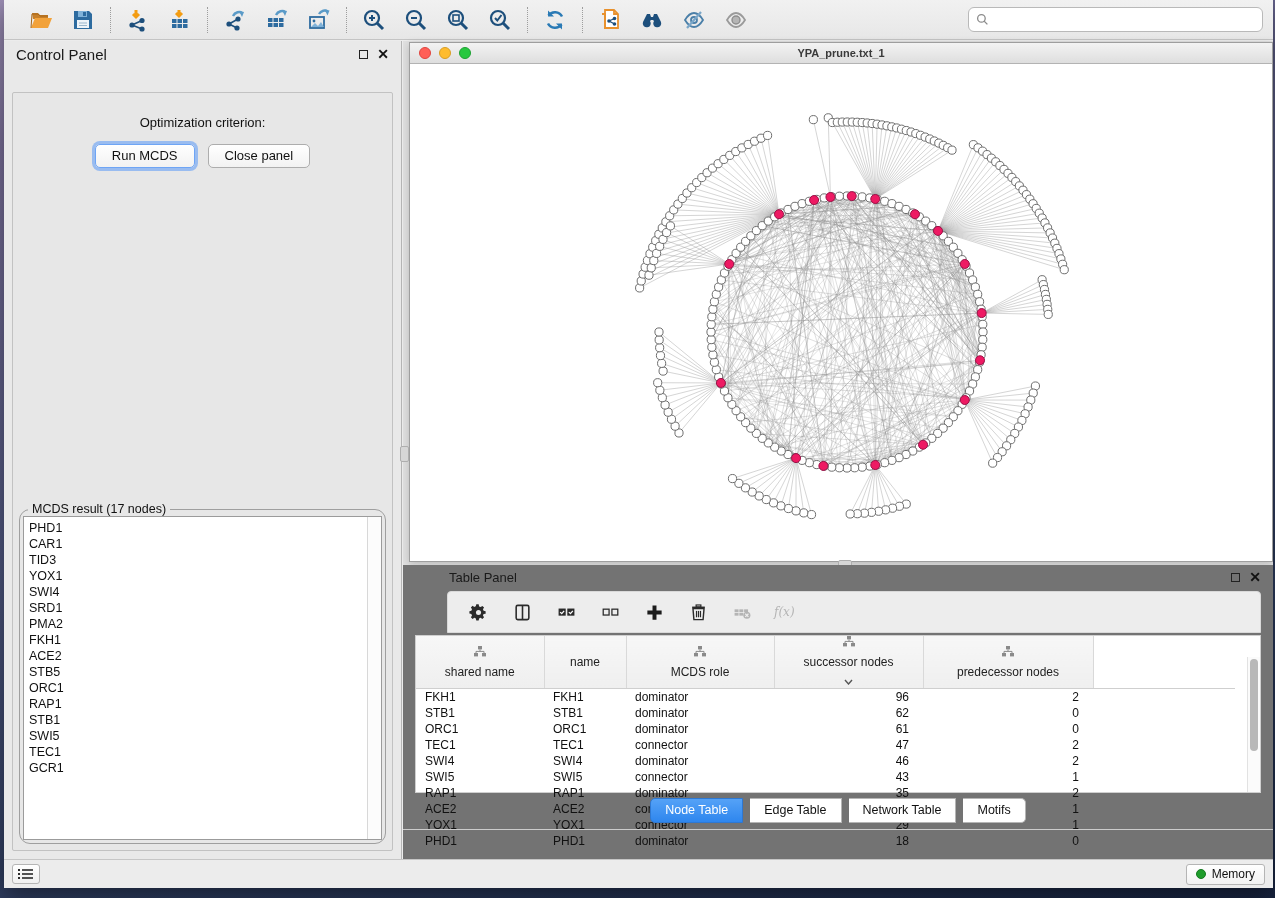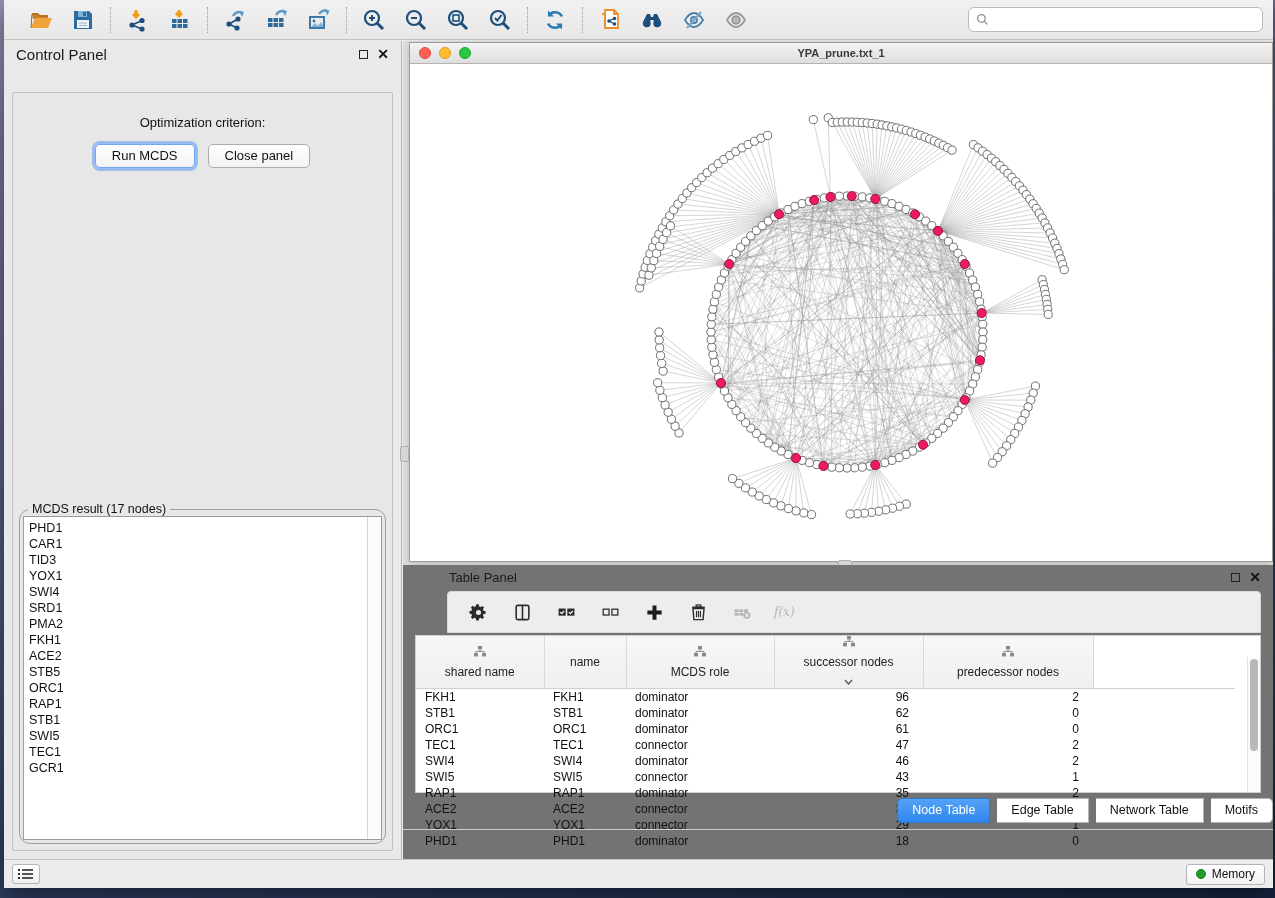--- a/index.html
+++ b/index.html
@@ -115,21 +115,21 @@
     border-bottom:1px solid #cfcfcf; font-weight:normal; color:#222; height:20px;
     font-size:12px; position:relative; padding:0 4px; white-space:nowrap; cursor:pointer; }
   .th-inner { display:flex; align-items:center; justify-content:center; gap:5px;flex-direction:column; }
   .datatable td { height:16px; padding:0 9px; color:#111; white-space:nowrap; overflow:hidden; cursor:default; }
   .datatable td.num { text-align:right; padding-right:14px; }
   .tbl-scroll { position:absolute; right:0; top:21px; bottom:0; width:13px; background:#fbfbfb;
     border-left:1px solid #e2e2e2; }
   .tbl-thumb { position:absolute; left:2px; top:2px; width:8px; height:92px;
     background:#b8b8b8; border-radius:4px; cursor:pointer; }
 
-  .tp-tabs { position:absolute; left:0; right:0; bottom:36px; display:flex; justify-content:flex-end;gap:7px; }
+  .tp-tabs { position:absolute; left:0; right:0; bottom:36px; display:flex; justify-content:center;gap:7px; }
   .tp-tab { font-size:12.5px; padding:4px 14px 5px; background:#fff; border:1px solid #b5b5b5;
     color:#111; cursor:pointer; border-left:none; }
   .tp-tab:first-child { border-left:1px solid #b5b5b5; border-radius:5px 0 0 5px; }
   .tp-tab:last-child { border-radius:0 5px 5px 0; }
   .tp-tab.active { background:linear-gradient(#55a2f7,#2e86ee); color:#fff; border-color:#2e78d2; }
   .tp-bottomline { position:absolute; left:0; right:0; bottom:29px; border-top:1px solid #cccccc; }
 
   
   .statusbar { position:absolute; left:0; right:0; bottom:0; height:29px; background:#ececec;
     border-top:1px solid #c6c6c6; display:flex; align-items:center; padding:0 8px; }

